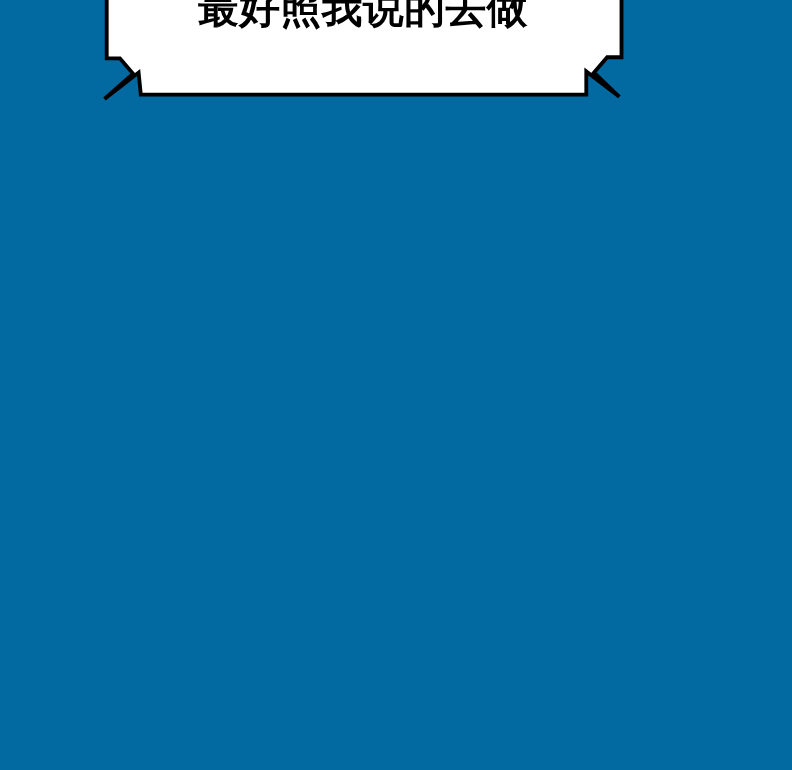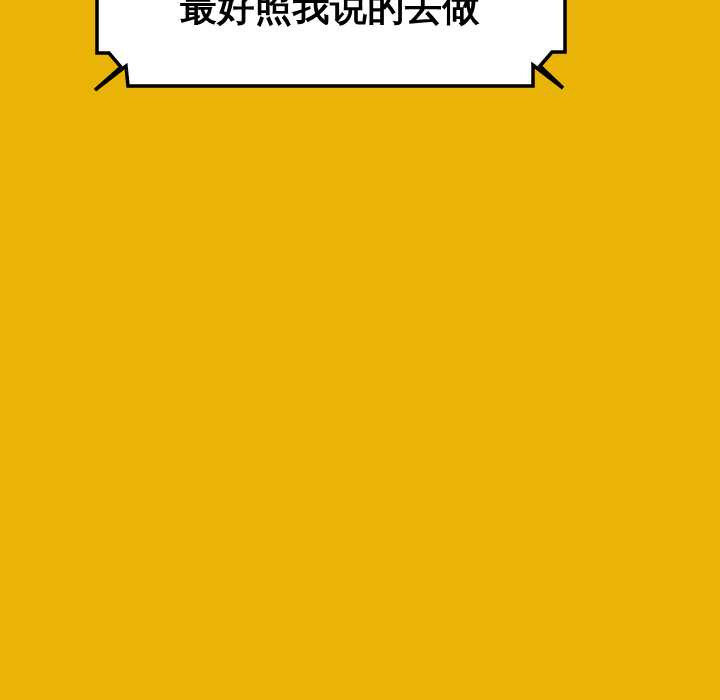--- a/index.html
+++ b/index.html
@@ -8,21 +8,21 @@
     width: 720px;
     height: 700px;
     background: #ffffff;
     overflow: hidden;
     font-family: "Liberation Sans", "DejaVu Sans", sans-serif;
   }
   .comic-panel {
     position: relative;
     width: 720px;
     height: 700px;
-    background: #eab308;
+    background: #0369a1;
   }
   .comic-panel svg {
     display: block;
     width: 720px;
     height: 700px;
   }
   .bubble-outline {
     stroke-width: 3.5;
     stroke-linejoin: miter;
     stroke-miterlimit: 8;

